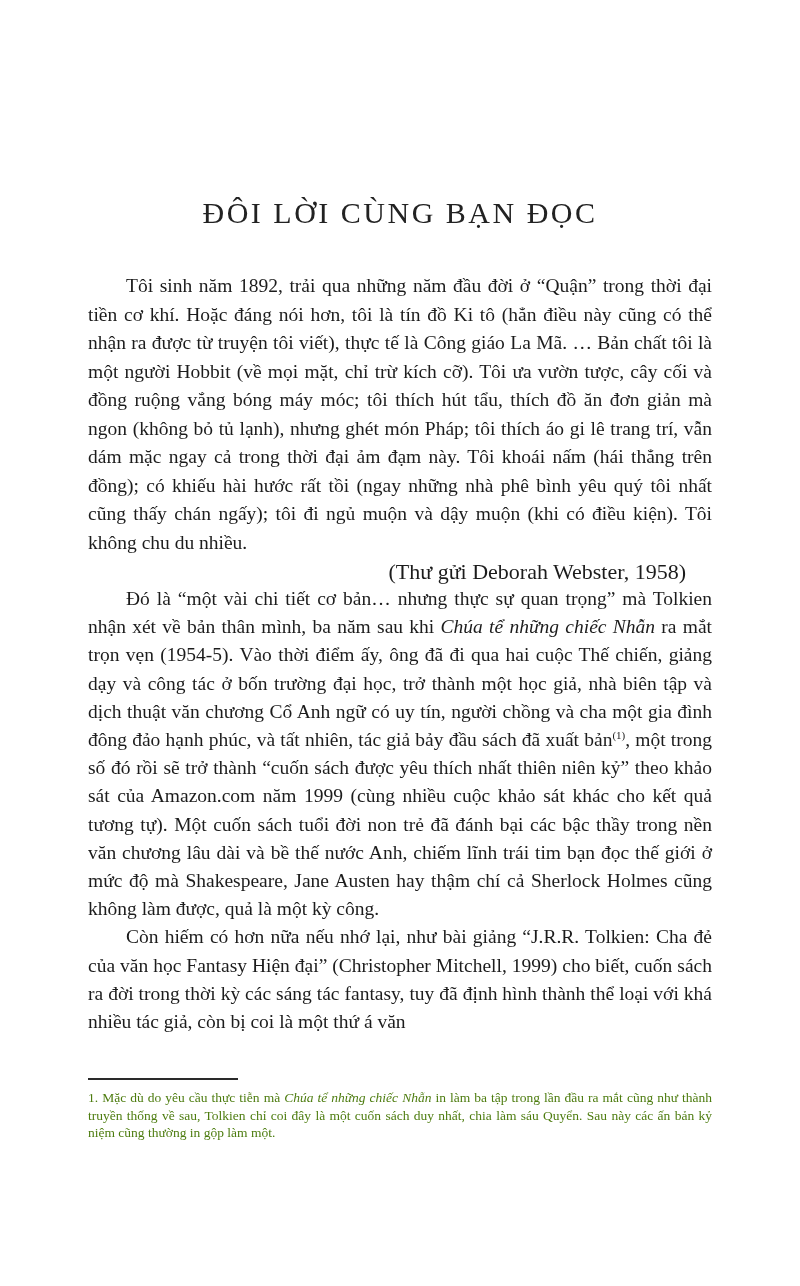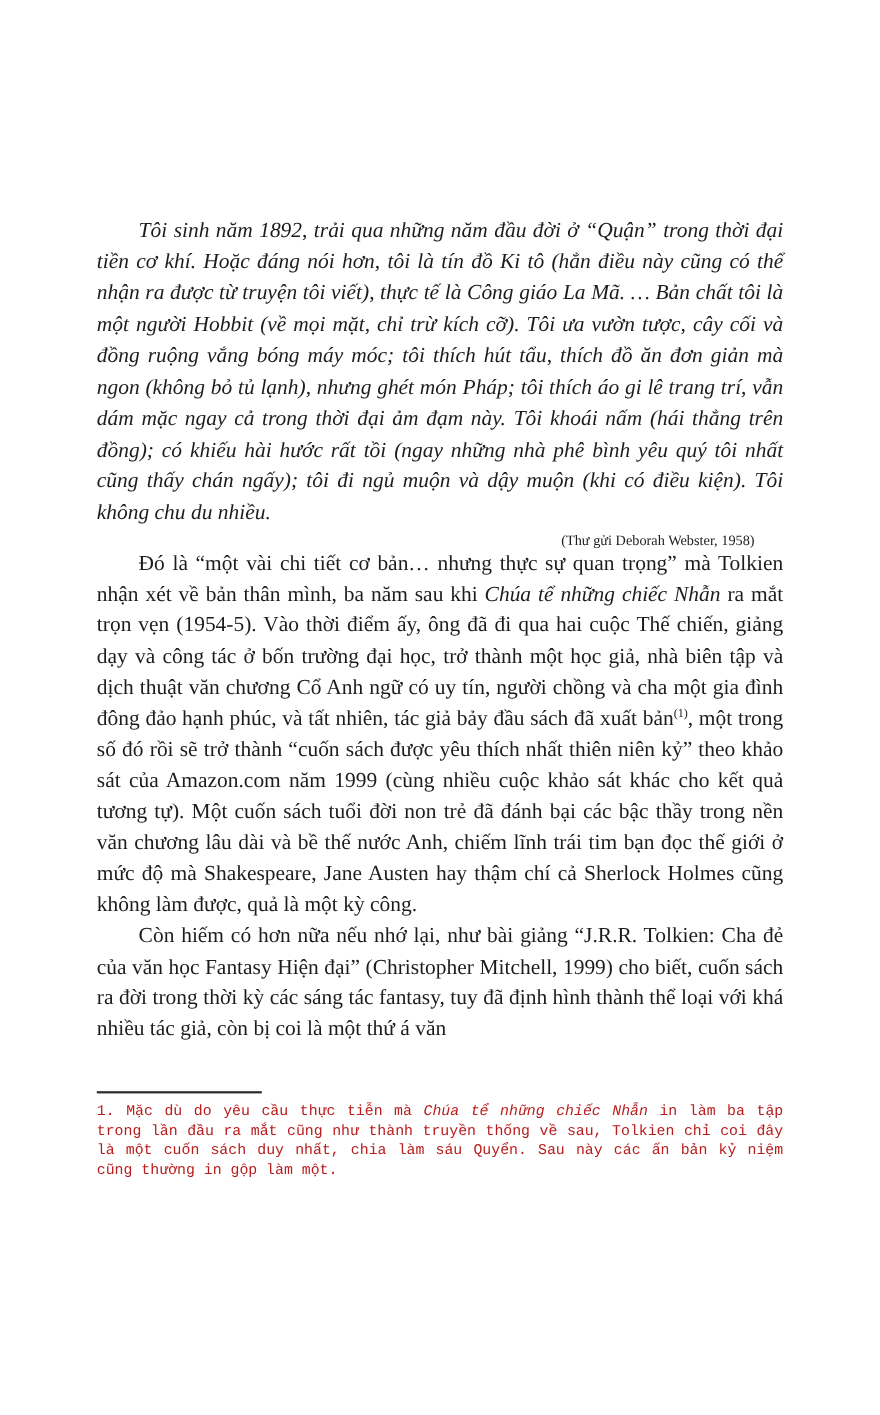--- a/index.html
+++ b/index.html
@@ -20,29 +20,28 @@
   }
   .title {
     text-align: center;
     font-size: 30px;
     font-weight: 500;
     letter-spacing: 2.5px;
     margin: 0 0 42px 0;
     color: #222;
   }
   .quote {
-    font-style: italic;
     font-size: 19.5px;
     line-height: 28.5px;
     text-align: justify;
     text-indent: 38px;
     margin: 0;
   }
   .attribution {
-    font-size: 13px;
+    font-size: 22px;
     text-align: right;
     padding-right: 26px;
     margin: 2px 0 0 0;
   }
   .body-para {
     font-size: 19.5px;
     line-height: 28.2px;
     text-align: justify;
     text-indent: 38px;
     margin: 0;
@@ -59,33 +58,34 @@
     margin-top: 42px;
   }
   .footnote-rule {
     width: 150px;
     height: 0;
     border: 0;
     border-top: 2px solid #2a2a2a;
     margin: 0 0 9px 0;
   }
   .footnote {
-    font-family: Liberation Mono, monospace;
+    font-family: Liberation Serif, serif;
     font-size: 13.5px;
     line-height: 17.5px;
     text-align: justify;
-    color: #b91c1c;
+    color: #4d7c0f;
     margin: 0;
   }
 </style>
 </head>
 <body>
 
 <div class="page">
 
+  <h1 class="title">ĐÔI LỜI CÙNG BẠN ĐỌC</h1>
 
   <p class="quote"><span>Tôi sinh năm 1892, trải qua những năm đầu đời ở “Quận” trong thời đại tiền cơ khí. Hoặc đáng nói hơn, tôi là tín đồ Ki tô (hẳn điều này cũng có thể nhận ra được từ truyện tôi viết), thực tế là Công giáo La Mã. … Bản chất tôi là một người Hobbit (về mọi mặt, chỉ trừ kích cỡ). Tôi ưa vườn tược, cây cối và đồng ruộng vắng bóng máy móc; tôi thích hút tẩu, thích đồ ăn đơn giản mà ngon (không bỏ tủ lạnh), nhưng ghét món Pháp; tôi thích áo gi lê trang trí, vẫn dám mặc ngay cả trong thời đại ảm đạm này. Tôi khoái nấm (hái thẳng trên đồng); có khiếu hài hước rất tồi (ngay những nhà phê bình yêu quý tôi nhất cũng thấy chán ngấy); tôi đi ngủ muộn và dậy muộn (khi có điều kiện). Tôi không chu du nhiều.</span></p>
 
   <p class="attribution">(Thư gửi Deborah Webster, 1958)</p>
 
   <p class="body-para first"><span>Đó là “một vài chi tiết cơ bản… nhưng thực sự quan trọng” mà Tolkien nhận xét về bản thân mình, ba năm sau khi </span><span class="italic">Chúa tể những chiếc Nhẫn</span><span> ra mắt trọn vẹn (1954-5). Vào thời điểm ấy, ông đã đi qua hai cuộc Thế chiến, giảng dạy và công tác ở bốn trường đại học, trở thành một học giả, nhà biên tập và dịch thuật văn chương Cổ Anh ngữ có uy tín, người chồng và cha một gia đình đông đảo hạnh phúc, và tất nhiên, tác giả bảy đầu sách đã xuất bản</span><sup class="fn-marker">(1)</sup><span>, một trong số đó rồi sẽ trở thành “cuốn sách được yêu thích nhất thiên niên kỷ” theo khảo sát của Amazon.com năm 1999 (cùng nhiều cuộc khảo sát khác cho kết quả tương tự). Một cuốn sách tuổi đời non trẻ đã đánh bại các bậc thầy trong nền văn chương lâu dài và bề thế nước Anh, chiếm lĩnh trái tim bạn đọc thế giới ở mức độ mà Shakespeare, Jane Austen hay thậm chí cả Sherlock Holmes cũng không làm được, quả là một kỳ công.</span></p>
 
   <p class="body-para"><span>Còn hiếm có hơn nữa nếu nhớ lại, như bài giảng “J.R.R. Tolkien: Cha đẻ của văn học Fantasy Hiện đại” (Christopher Mitchell, 1999) cho biết, cuốn sách ra đời trong thời kỳ các sáng tác fantasy, tuy đã định hình thành thể loại với khá nhiều tác giả, còn bị coi là một thứ á văn</span></p>
 
   <div class="footnote-block">

